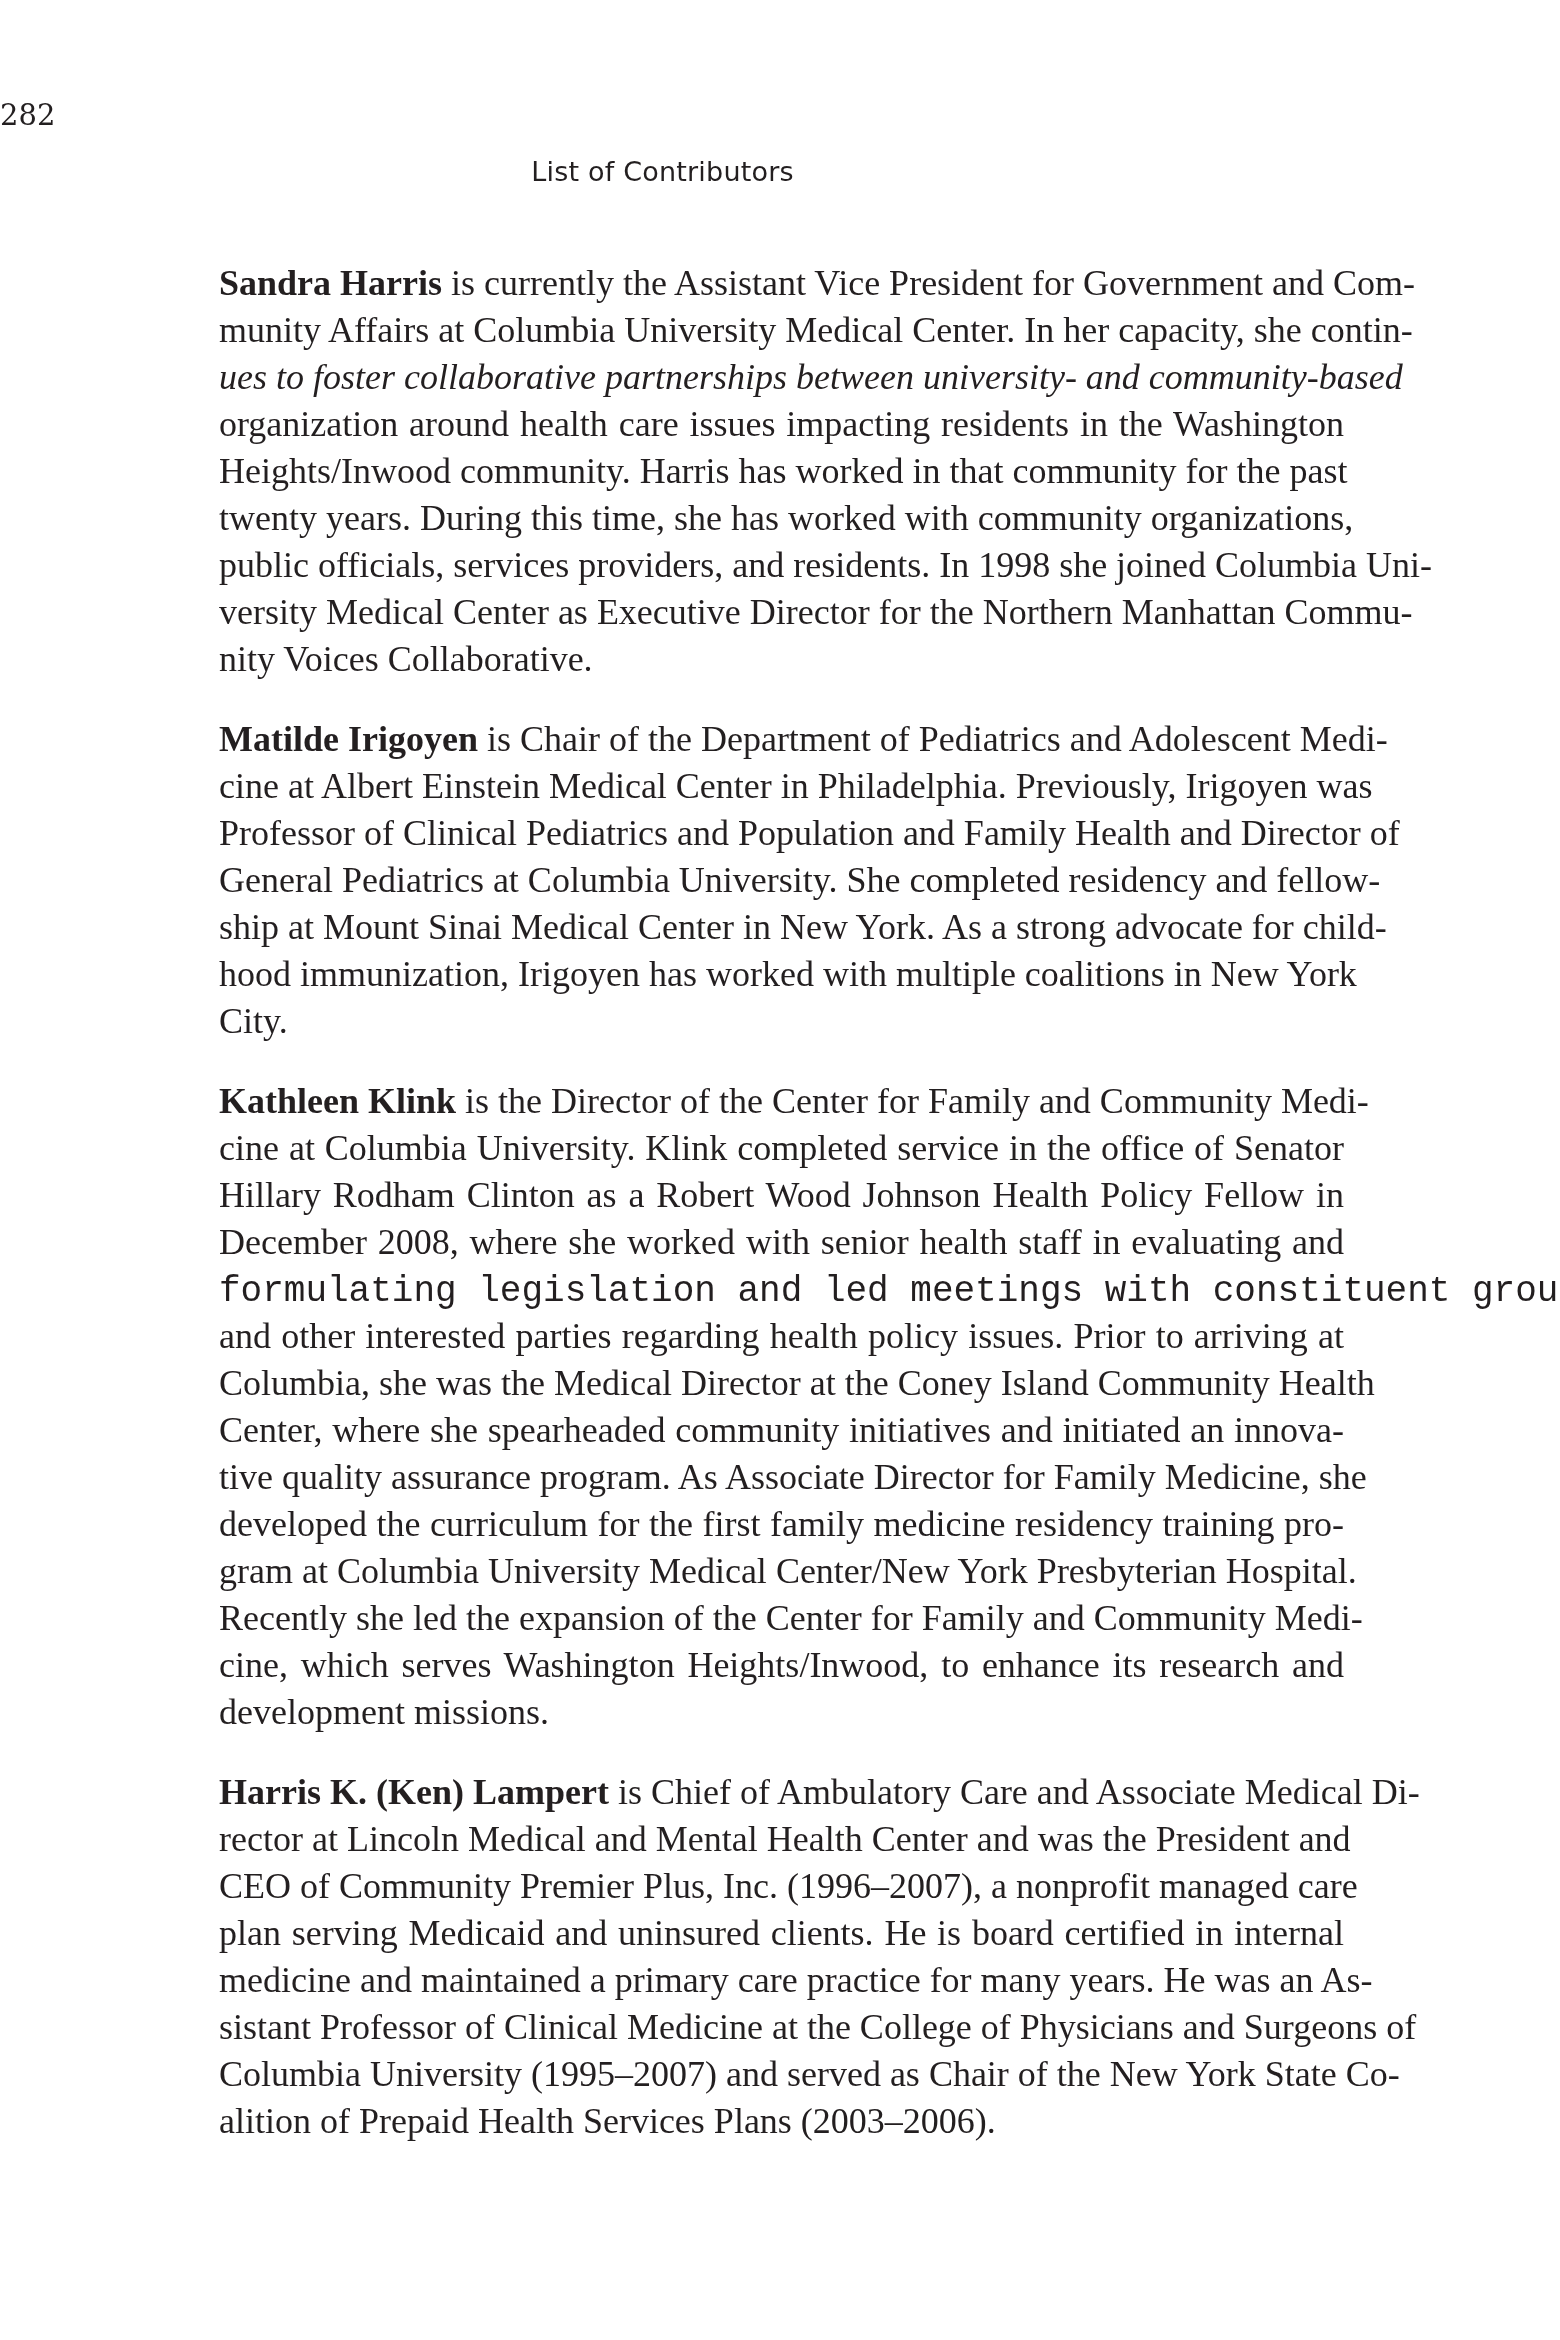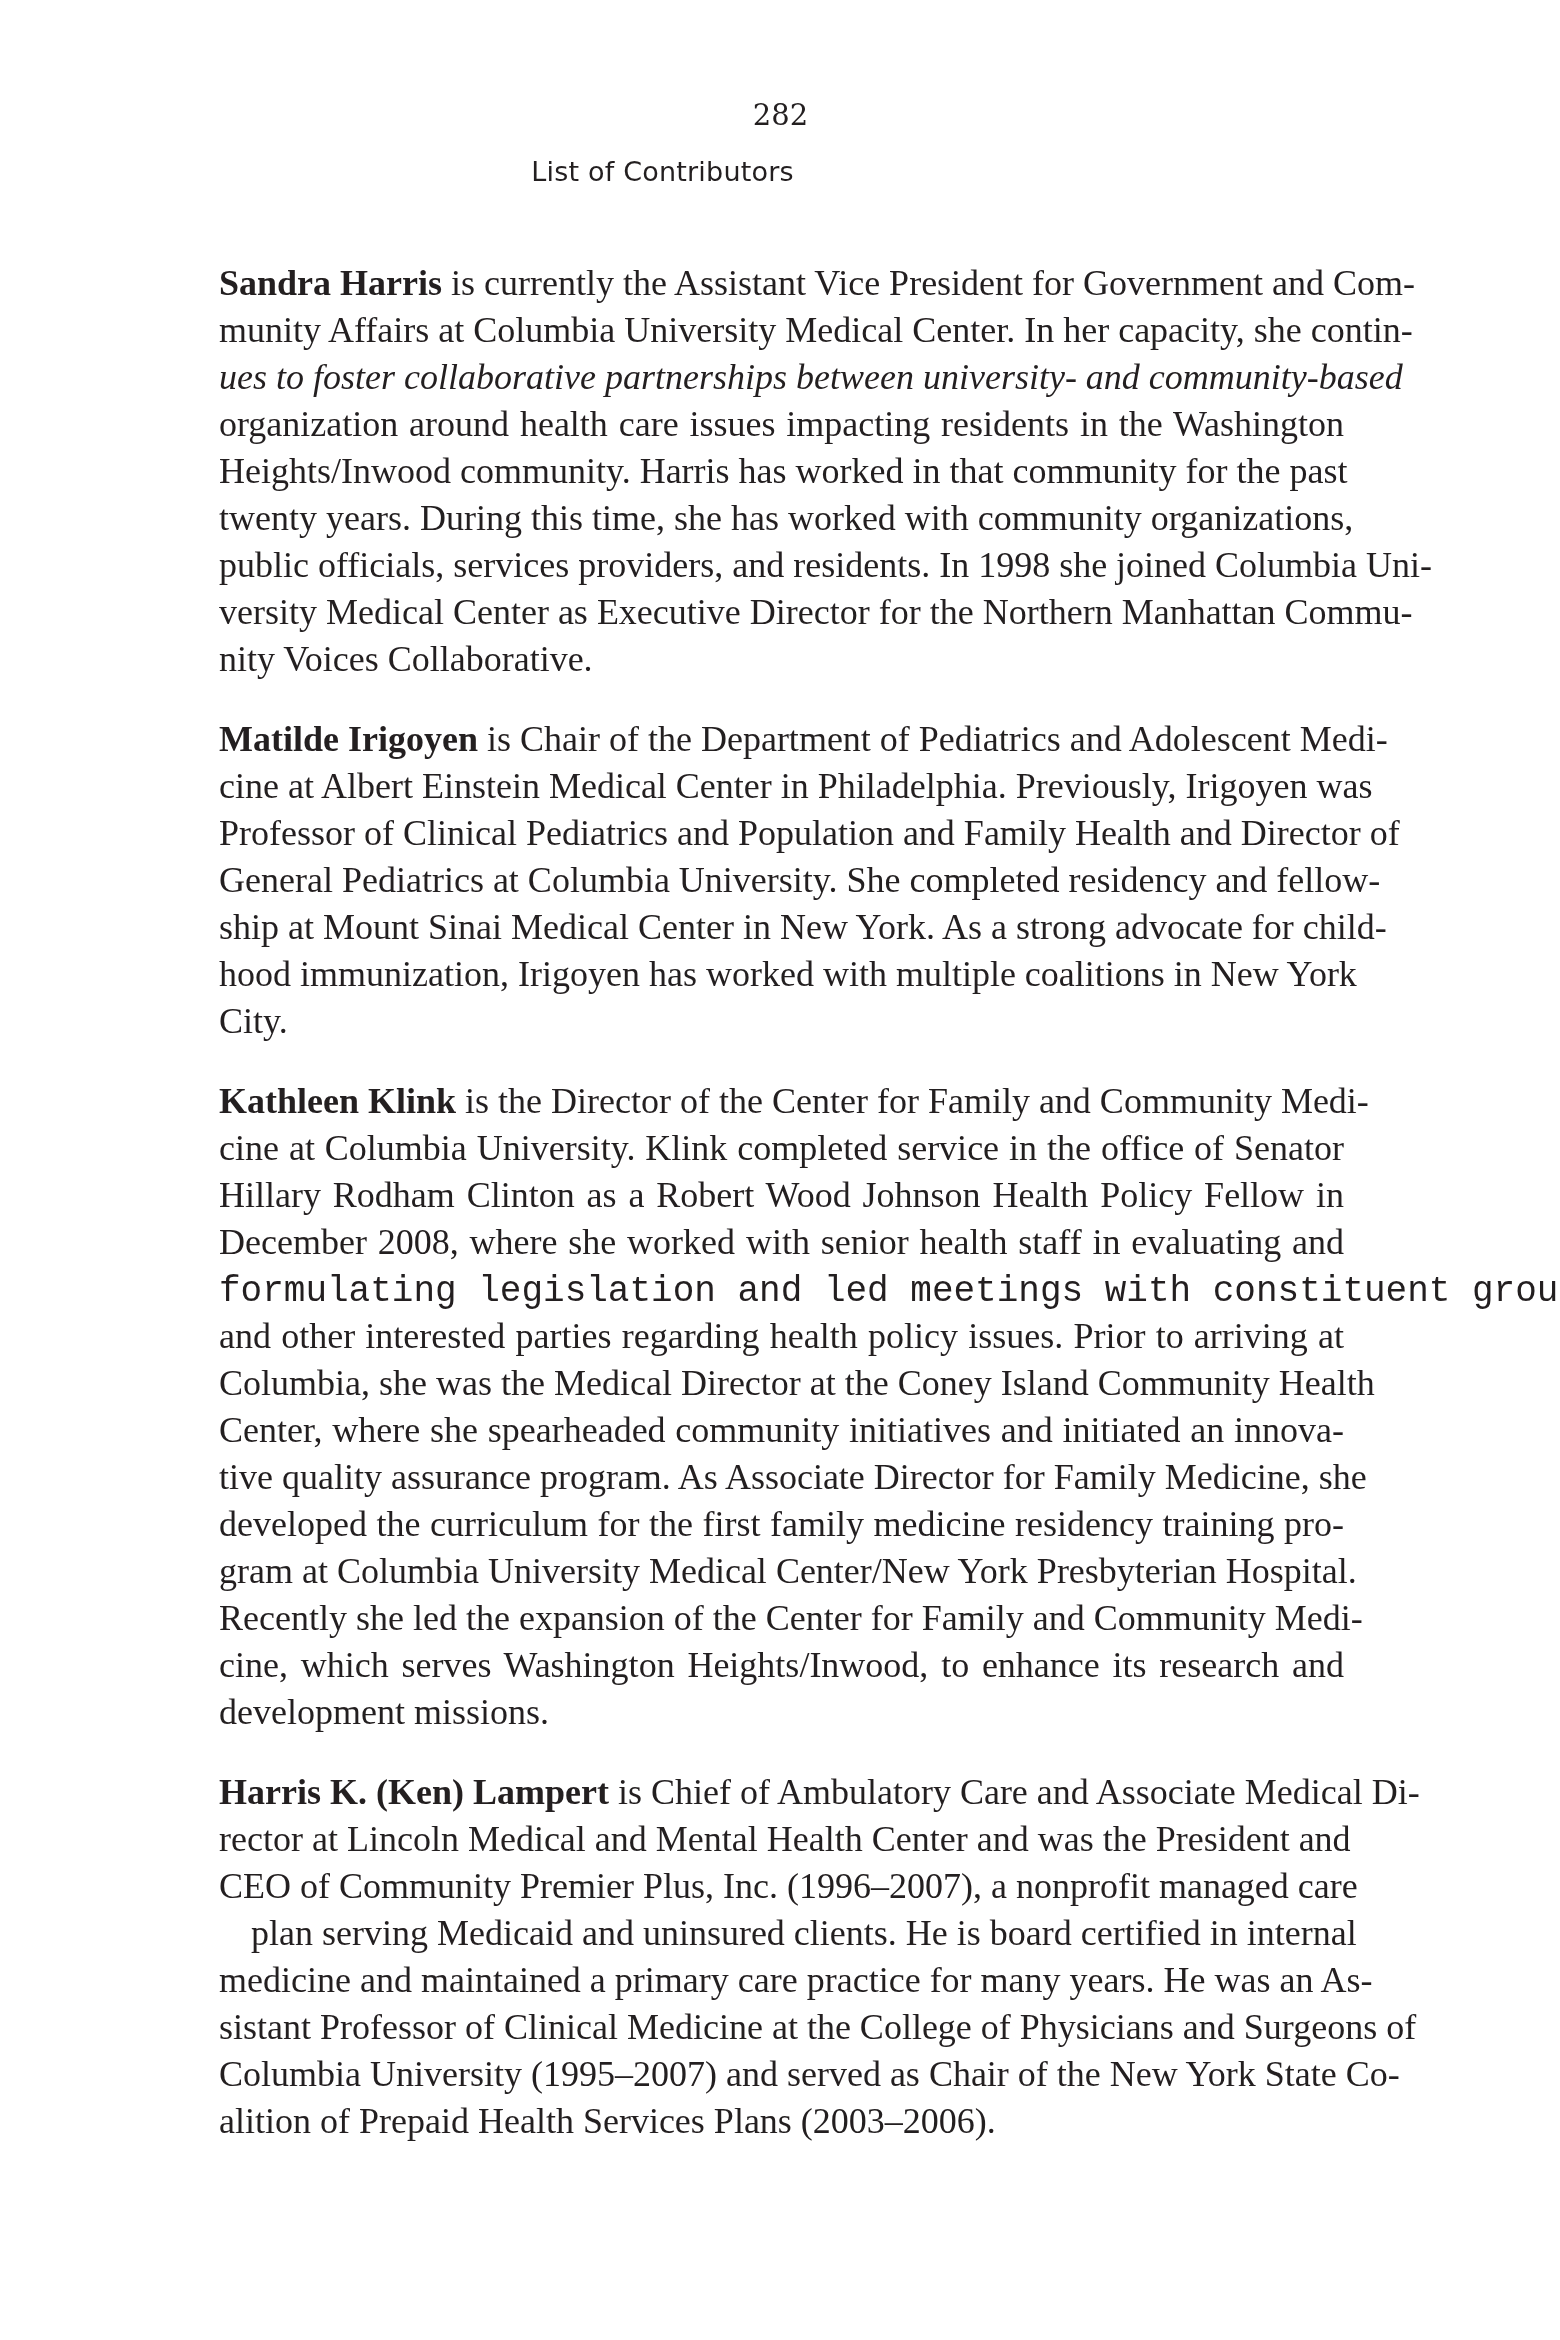--- a/index.html
+++ b/index.html
@@ -1,19 +1,19 @@
 <!DOCTYPE html>
 <html><head>
 <meta charset="utf-8">
 <style>
   html, body { margin: 0; padding: 0; background: #ffffff; }
   body { width: 1561px; height: 2341px; position: relative; overflow: hidden; color: #231f20; }
   .page-number {
     position: absolute; left: 0; width: 1561px; top: 96px;
-    text-align: center; font-family: "DejaVu Serif", serif; font-size: 29px; line-height: 38px;
+    font-family: "DejaVu Serif", serif; font-size: 29px; line-height: 38px;
   }
   .running-head {
     position: absolute; left: 0; width: 1325px; top: 153px;
     text-align: center; font-family: "DejaVu Sans", sans-serif; font-size: 27px; line-height: 38px;
     letter-spacing: 0.2px;
   }
   .body { position: absolute; left: 219px; width: 1125px; top: 260px; }
   .para { margin: 0 0 33px 0; }
   .line {
     display: block; height: 47px; line-height: 47px;
@@ -63,20 +63,20 @@
       <span class="line"><span style="white-space: nowrap; word-spacing: 0px;">developed the curriculum for the first family medicine residency training pro-</span></span>
       <span class="line"><span style="white-space: nowrap; word-spacing: 0px;">gram at Columbia University Medical Center/New York Presbyterian Hospital.</span></span>
       <span class="line"><span style="white-space: nowrap; word-spacing: 0px;">Recently she led the expansion of the Center for Family and Community Medi-</span></span>
       <span class="line"><span style="white-space: nowrap; word-spacing: 0px;">cine, which serves Washington Heights/Inwood, to enhance its research and</span></span>
       <span class="line last">development missions.</span>
     </div>
   <div class="para">
       <span class="line"><span style="white-space: nowrap; word-spacing: 0px;"><span class="name">Harris K. (Ken) Lampert</span><span> is Chief of Ambulatory Care and Associate Medical Di-</span></span></span>
       <span class="line"><span style="white-space: nowrap; word-spacing: 0px;">rector at Lincoln Medical and Mental Health Center and was the President and</span></span>
       <span class="line"><span style="white-space: nowrap; word-spacing: 0px;">CEO of Community Premier Plus, Inc. (1996–2007), a nonprofit managed care</span></span>
-      <span class="line"><span style="white-space: nowrap; word-spacing: 0px; margin-left: 32px;">plan serving Medicaid and uninsured clients. He is board certified in internal</span></span>
+      <span class="line"><span style="white-space: nowrap; word-spacing: 0px;">plan serving Medicaid and uninsured clients. He is board certified in internal</span></span>
       <span class="line"><span style="white-space: nowrap; word-spacing: 0px;">medicine and maintained a primary care practice for many years. He was an As-</span></span>
       <span class="line"><span style="white-space: nowrap; word-spacing: 0px;">sistant Professor of Clinical Medicine at the College of Physicians and Surgeons of</span></span>
       <span class="line"><span style="white-space: nowrap; word-spacing: 0px;">Columbia University (1995–2007) and served as Chair of the New York State Co-</span></span>
       <span class="line last">alition of Prepaid Health Services Plans (2003–2006).</span>
     </div>
 </div>
 
 
 </body></html>

